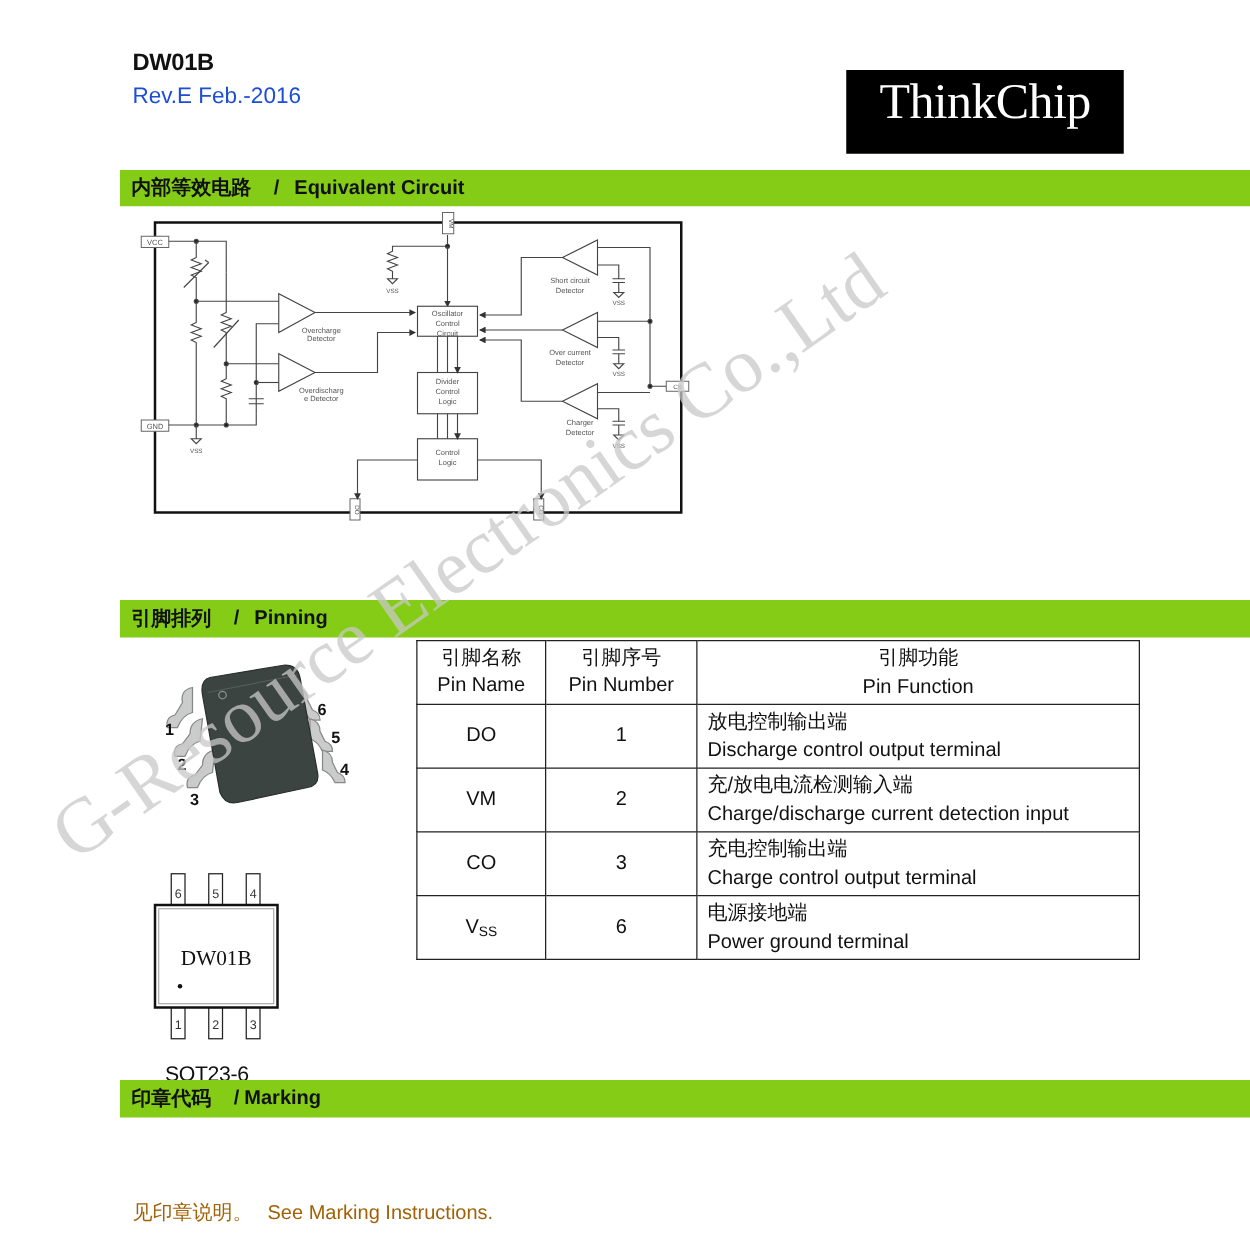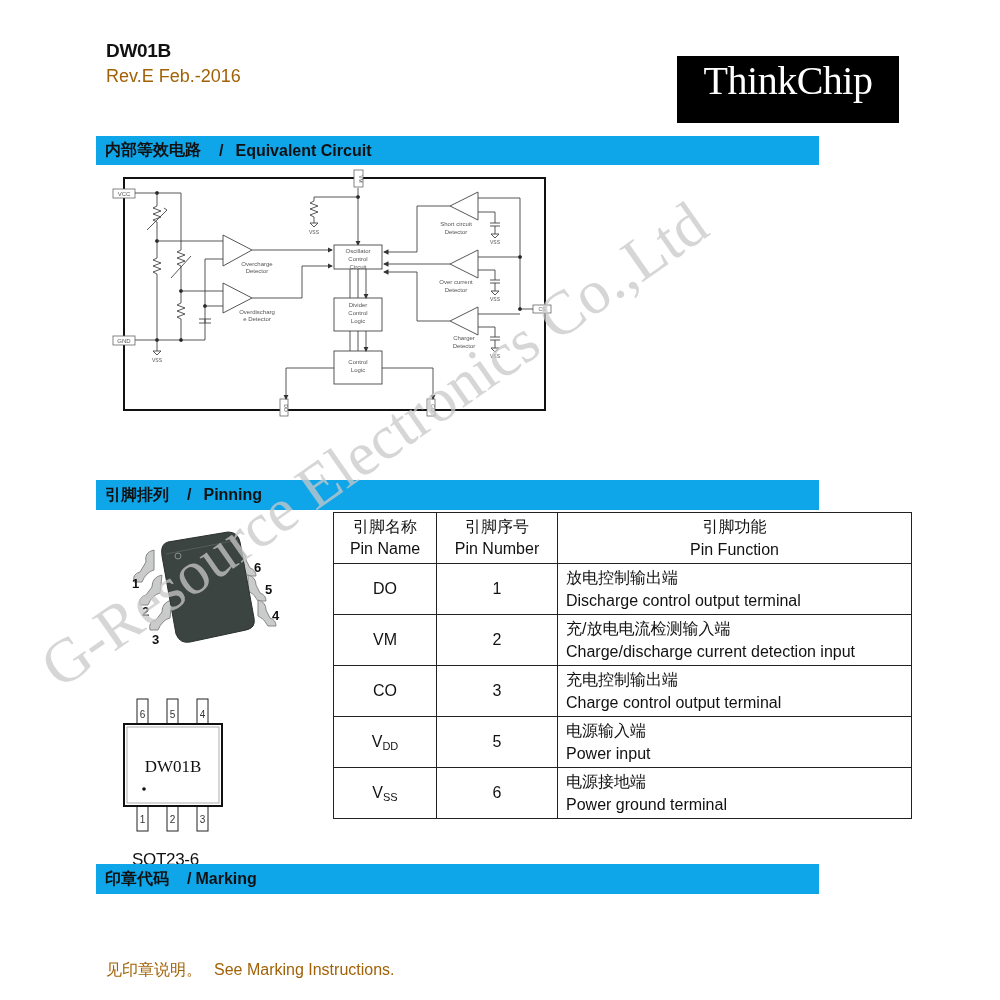--- a/index.html
+++ b/index.html
@@ -1,24 +1,24 @@
 <!DOCTYPE html>
 <html><head>
 <meta charset="utf-8">
 <style>
   html, body { margin:0; padding:0; background:#ffffff; }
   body { width:1000px; height:1000px; position:relative; overflow:hidden;
          font-family:"Liberation Sans", "DejaVu Sans", sans-serif; color:#111; }
   .abs { position:absolute; }
   #part-title { left:106px; top:40px; font-size:19px; font-weight:bold; letter-spacing:-0.3px; }
-  #revision { left:106px; top:66px; font-size:18px; color:#a16207; }
+  #revision { left:106px; top:66px; font-size:18px; color:#1d4ed8; }
   #logo { left:677px; top:56px; width:222px; height:67px; background:#000; color:#fff;
           font-family:"Liberation Serif", "DejaVu Serif", serif; font-size:40px;
           line-height:50px; text-align:center; letter-spacing:-0.5px; }
-  .band { position:absolute; left:96px; width:723px; background:#0ea5e9;
+  .band { position:absolute; left:96px; width:904px; background:#84cc16;
           font-size:16px; font-weight:bold; display:flex; align-items:center; }
   .band .cn { margin-left:9px; }
   .band .sep { margin:0 12px 0 18px; }
   #band-circuit { top:136px; height:29px; }
   #band-pinning { top:480px; height:30px; }
   #band-marking { top:864px; height:30px; }
   #band-marking .sep { margin:0 4px 0 18px; }
 
   #circuit { left:100px; top:168px; width:460px; height:265px; }
   #circuit text { font-family:"Liberation Sans", "DejaVu Sans", sans-serif; fill:#555; }
@@ -264,28 +264,20 @@
     </tr>
     <tr>
       <td class="c1"><span>CO</span><sub></sub></td>
       <td class="c2">3</td>
       <td class="c3">
           <div>充电控制输出端</div>
           <div>Charge control output terminal</div>
         </td>
     </tr>
     <tr>
-      <td class="c1"><span>V</span><sub>DD</sub></td>
-      <td class="c2">5</td>
-      <td class="c3">
-          <div>电源输入端</div>
-          <div>Power input</div>
-        </td>
-    </tr>
-    <tr>
       <td class="c1"><span>V</span><sub>SS</sub></td>
       <td class="c2">6</td>
       <td class="c3">
           <div>电源接地端</div>
           <div>Power ground terminal</div>
         </td>
     </tr>
   </tbody>
 </table>
 

